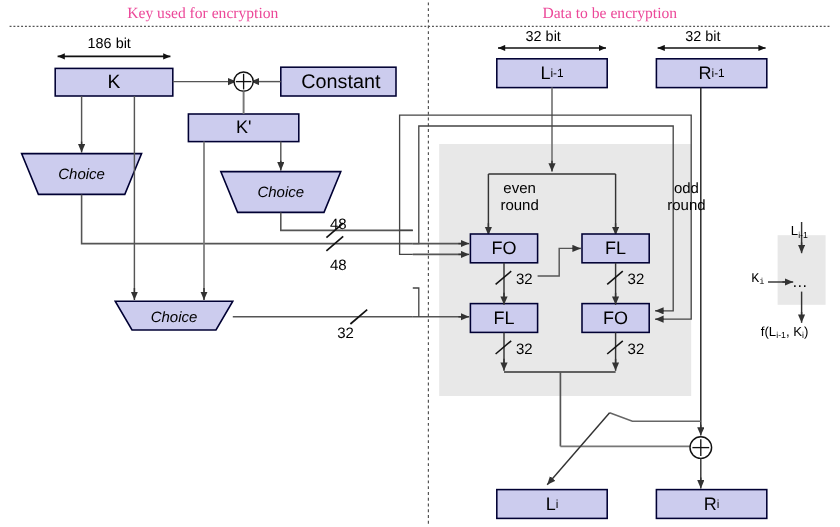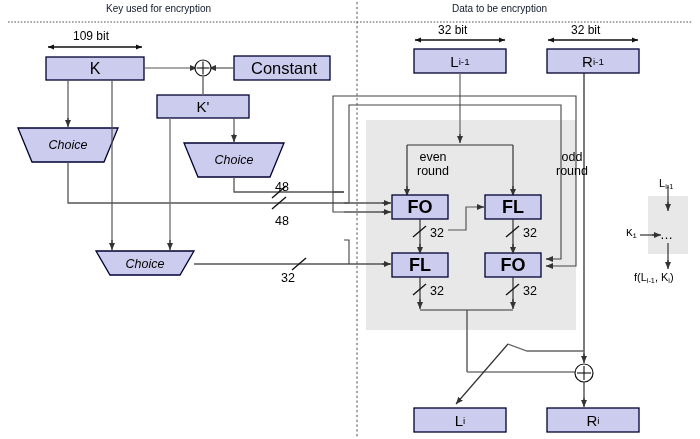--- a/index.html
+++ b/index.html
@@ -1,33 +1,33 @@
 <!DOCTYPE html>
 <html><head>
 <meta charset="utf-8">
 <style>
   html,body{margin:0;padding:0;background:#ffffff;}
   body{width:700px;height:439px;position:relative;overflow:hidden;
        font-family:"Liberation Sans","DejaVu Sans",sans-serif;color:#000;}
   #stage{position:absolute;inset:0;width:700px;height:439px;}
   svg{position:absolute;left:0;top:0;}
   .lbl{position:absolute;white-space:nowrap;line-height:1;}
-  .hdr{font-size:10px;color:#0f172a;}
+  .hdr{font-size:13px;color:#ec4899;font-family:Liberation Serif, serif;}
   .bit{font-size:12px;}
   .num{font-size:12.5px;}
   .rnd{font-size:12.5px;text-align:center;line-height:14px;margin-left:40px;}
   .leg{font-size:11px;}
   .boxlbl{position:absolute;display:flex;align-items:center;justify-content:center;
           white-space:nowrap;pointer-events:none;}
   .t-K{font-size:16px;}
   .t-const{font-size:16.5px;}
   .t-kp{font-size:15px;}
   .t-choice{font-size:12.5px;font-style:italic;}
   .t-lr{font-size:15px;}
-  .t-fo{font-size:18px;font-weight:bold;}
+  .t-fo{font-size:15px;}
   sub{font-size:.66em;vertical-align:-.28em;}
 </style>
 </head>
 <body>
 
 <div id="stage">
 
   <svg width="700" height="439">
     <defs>
       <marker id="ah" markerWidth="8" markerHeight="8" refX="7" refY="3" orient="auto" markerUnits="userSpaceOnUse">
@@ -178,21 +178,21 @@
     <path d="M668,202 L668,211" stroke="#333" stroke-width="1.2" marker-end="url(#ah)"></path>
     <line x1="640" y1="235" x2="658" y2="235" stroke="#333" stroke-width="1.2"></line>
     <path d="M652,235 L661,235" stroke="#333" stroke-width="1.2" marker-end="url(#ah)"></path>
     <line x1="668" y1="243" x2="668" y2="266" stroke="#333" stroke-width="1.2"></line>
     <path d="M668,260 L668,269" stroke="#333" stroke-width="1.2" marker-end="url(#ah)"></path>
   </svg>
 
   <div class="lbl hdr" style="left:106px;top:4px;">Key used for encryption</div>
   <div class="lbl hdr" style="left:452px;top:4px;">Data to be encryption</div>
 
-  <div class="lbl bit" style="left:73px;top:30px;">109 bit</div>
+  <div class="lbl bit" style="left:73px;top:30px;">186 bit</div>
 
   <div class="boxlbl t-K" style="left:46px;top:57px;width:98px;height:23px;">K</div>
   <div class="boxlbl t-const" style="left:234px;top:56px;width:100px;height:24px;">Constant</div>
   <div class="boxlbl t-kp" style="left:157px;top:95px;width:92px;height:23px;">K'</div>
 
   <div class="boxlbl t-choice" style="left:18px;top:131px;width:100px;height:28px;">Choice</div>
   <div class="boxlbl t-choice" style="left:184px;top:146px;width:100px;height:28px;">Choice</div>
   <div class="boxlbl t-choice" style="left:96px;top:252px;width:98px;height:23px;">Choice</div>
 
   <div class="lbl num" style="left:275px;top:181px;">48</div>
@@ -232,21 +232,21 @@
 
   <div class="boxlbl t-lr" style="left:414px;top:408px;width:92px;height:24px;">
       <span>L</span>
       <sub>i</sub>
     </div>
   <div class="boxlbl t-lr" style="left:547px;top:408px;width:92px;height:24px;">
       <span>R</span>
       <sub>i</sub>
     </div>
 
-  <div class="lbl leg" style="left:659px;top:178px;">
+  <div class="lbl leg" style="left:659px;top:188px;">
     <span>L</span><sub>i-1</sub>
   </div>
   <div class="lbl leg" style="left:626px;top:228px;font-family:Liberation Mono, monospace;">
     <span>K</span><sub>i</sub>
   </div>
   <div class="lbl leg" style="left:660px;top:228px;font-size:13px;">…</div>
   <div class="lbl leg" style="left:634px;top:272px;">
     <span>f(L</span><sub>i-1</sub><span>, K</span><sub>i</sub><span>)</span>
   </div>
 

